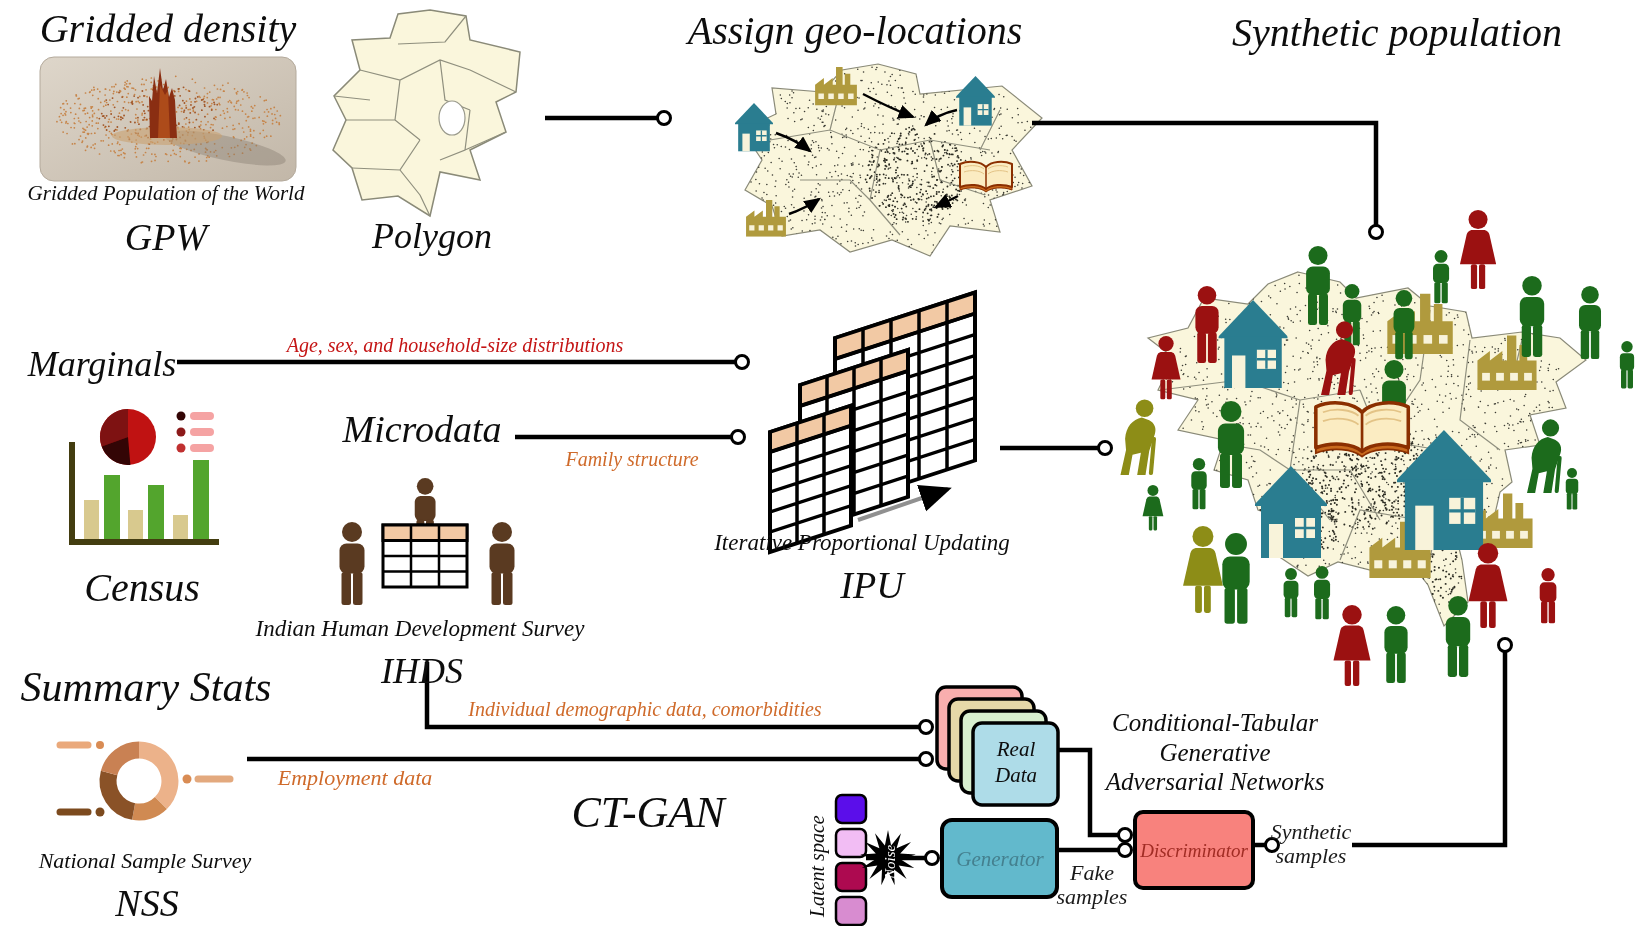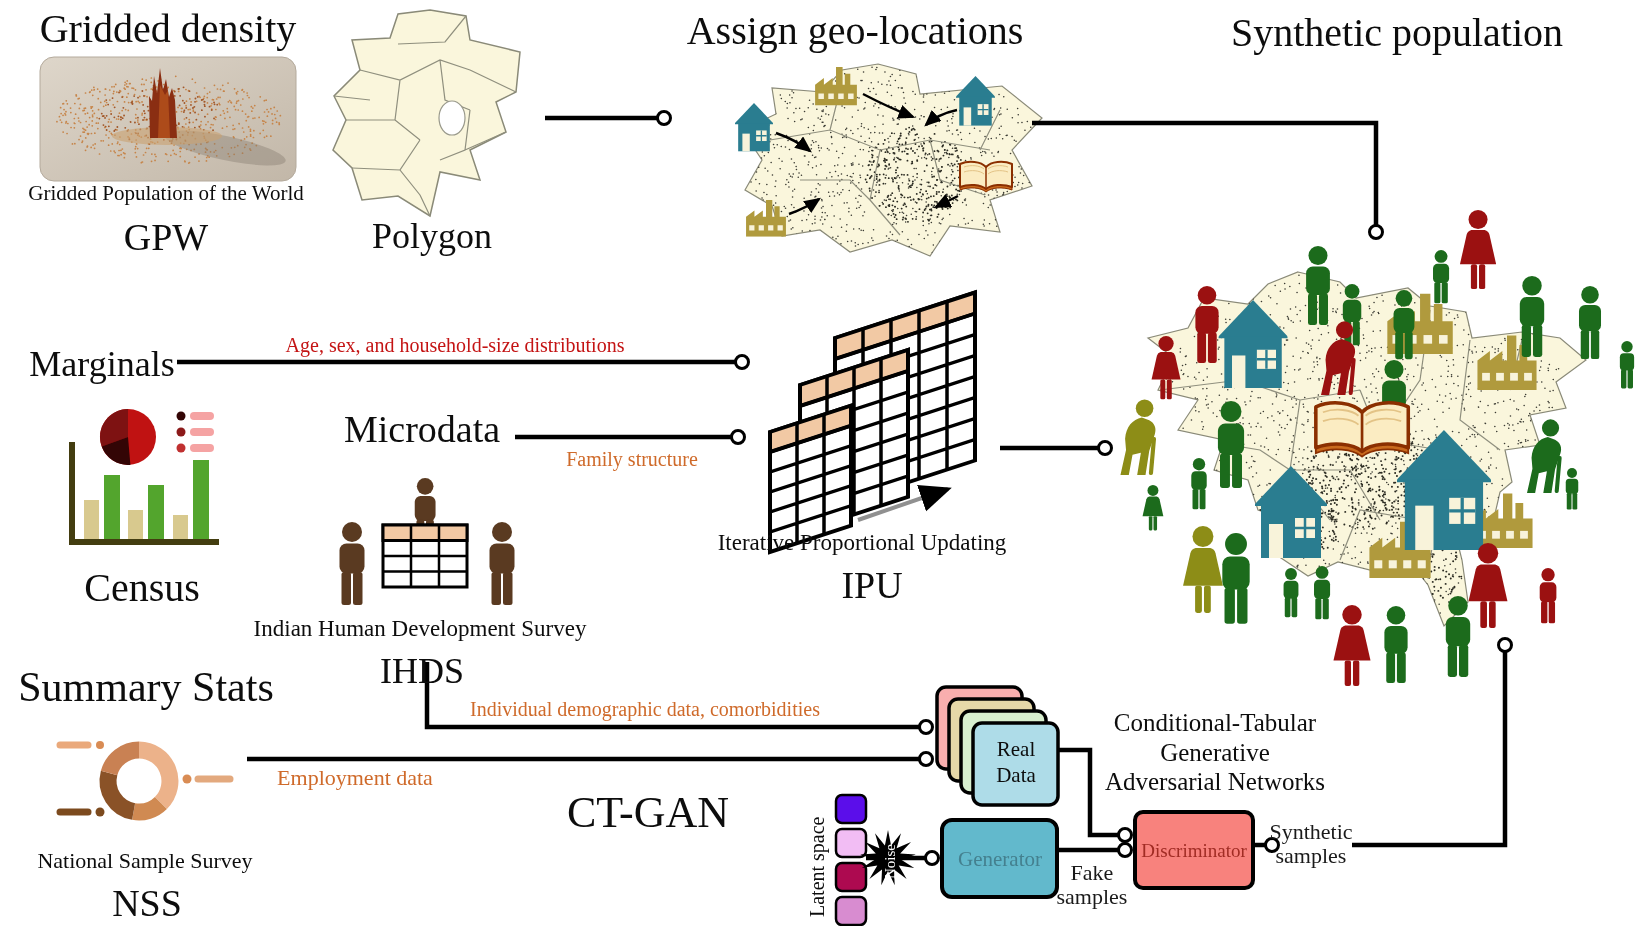--- a/index.html
+++ b/index.html
@@ -1,16 +1,16 @@
 <!DOCTYPE html>
 <html style="--house: #2a7d90; --factory: #b09a3d; --brown: #5a3a21;"><head>
 <meta charset="utf-8">
 <style>
   html,body{margin:0;padding:0;background:#ffffff;}
-  .stage{position:relative;width:1650px;height:926px;background:#fff;overflow:hidden;}
+  .stage{position:relative;width:1650px;height:926px;background:#fff;overflow:hidden;font-style:italic;}
   svg{position:absolute;left:0;top:0;}
   text{font-family:"Liberation Serif","DejaVu Serif",serif;fill:#0d0d0d;text-anchor:middle;}
   .ts{text-anchor:start;}
   .t15{font-size:15px}.t19{font-size:19px}.t20{font-size:20px}.t21{font-size:21px}
   .t22{font-size:22px}.t23{font-size:23px}.t25{font-size:25px}.t36{font-size:36px}
   .t38{font-size:38px}.t40{font-size:40px}.t42{font-size:42px}.t44{font-size:44px}
   .red{fill:#c41414}.orange{fill:#cf6a2a}.white{fill:#ffffff}
   .gen-t{fill:#44808f}.disc-t{fill:#a12c24}.dim{fill:#1a1a1a}
   .house-ic{color:var(--house)}.factory-ic{color:var(--factory)}.brown-ic{color:var(--brown)}
   .conn{stroke:#000;stroke-width:4.5;fill:none}

